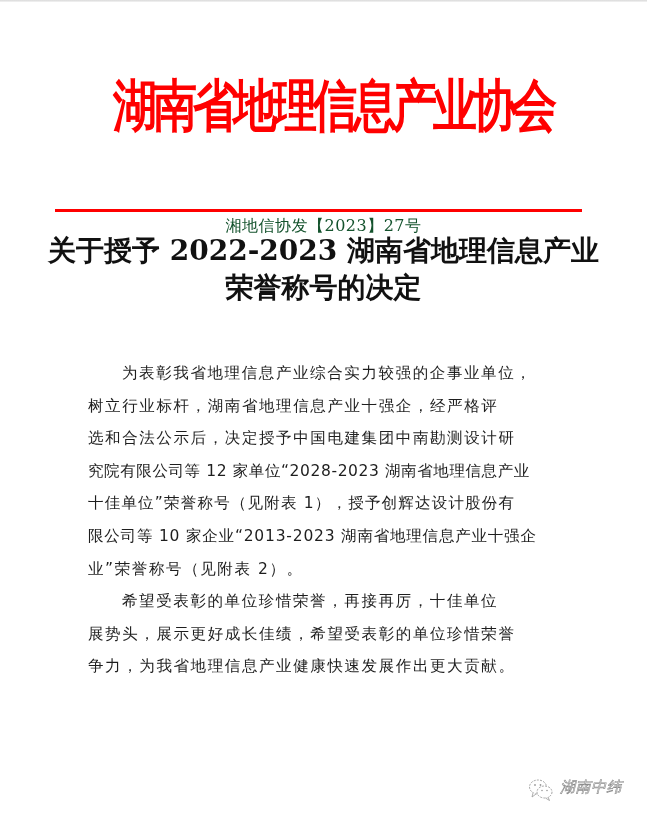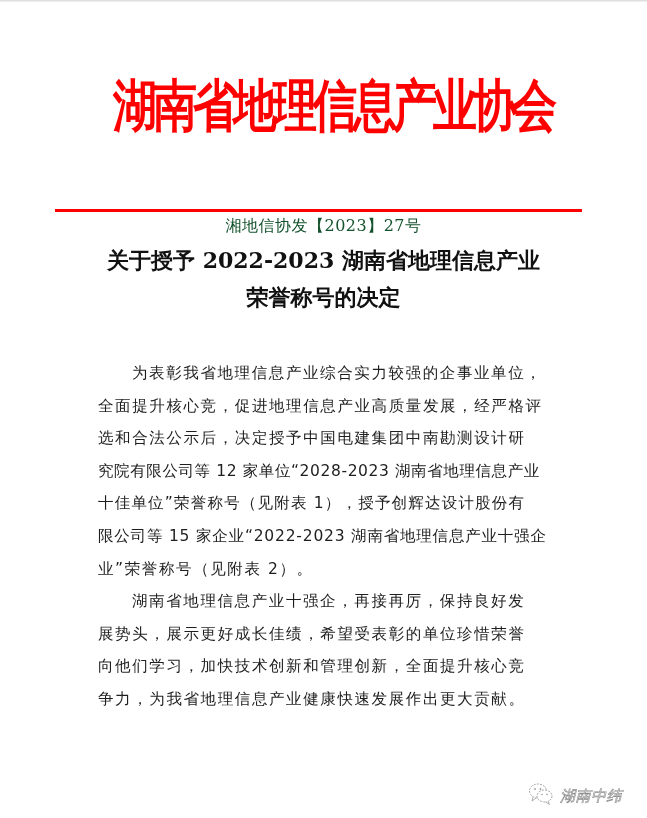--- a/index.html
+++ b/index.html
@@ -74,33 +74,32 @@
     }
     
     .title {
       position: absolute;
       left: 0;
       top: 232px;
       width: 647px;
       text-align: center;
       font-family: "DejaVu Serif", "Liberation Serif", serif;
       font-weight: bold;
-      font-size: 22px;
+      font-size: 28px;
       line-height: 37px;
       color: #111111;
-      margin-top: 10px;
     }
     .title .tline {
       display: block;
       white-space: nowrap;
     }
     
     .body-text {
       position: absolute;
-      left: 98px;
+      left: 88px;
       top: 357px;
       width: 440px;
       font-family: "DejaVu Sans", "Liberation Sans", sans-serif;
       font-size: 15.5px;
       line-height: 32.6px;
       color: #1e1e1e;
       letter-spacing: 1.6px;
     }
     .body-text .bline {
       display: block;
@@ -110,21 +109,21 @@
     .body-text .indent {
       padding-left: 34px;
     }
     
     .watermark {
       position: absolute;
       left: 528px;
       top: 778px;
       height: 28px;
       display: flex;
-      align-items: flex-end;
+      align-items: flex-start;
       gap: 6px;
     }
     .watermark .wm-icon {
       width: 26px;
       height: 24px;
       display: inline-block;
     }
     .watermark .wm-text {
       font-family: "DejaVu Sans", "Liberation Sans", sans-serif;
       font-size: 15px;
@@ -160,31 +159,30 @@
   <div class="red-rule"></div>
 
   <div class="title">
     <span class="tline">关于授予 2022-2023 湖南省地理信息产业</span>
     <span class="tline">荣誉称号的决定</span>
   </div>
 
   <div class="body-text">
     <div>
       <span class="bline indent">为表彰我省地理信息产业综合实力较强的企事业单位，</span>
-      <span class="bline">全面提升核心竞，促进地理信息产业高质量发展，经严格评</span>
+      <span class="bline">树立行业标杆，湖南省地理信息产业十强企，经严格评</span>
       <span class="bline">选和合法公示后，决定授予中国电建集团中南勘测设计研</span>
       <span class="bline" style="letter-spacing:0.6px">究院有限公司等 12 家单位“2028-2023 湖南省地理信息产业</span>
       <span class="bline" style="letter-spacing:1.2px">十佳单位”荣誉称号（见附表 1），授予创辉达设计股份有</span>
-      <span class="bline" style="letter-spacing:0.8px">限公司等 15 家企业“2022-2023 湖南省地理信息产业十强企</span>
+      <span class="bline" style="letter-spacing:0.8px">限公司等 10 家企业“2013-2023 湖南省地理信息产业十强企</span>
       <span class="bline">业”荣誉称号（见附表 2）。</span>
     </div>
     <div>
-      <span class="bline indent">湖南省地理信息产业十强企，再接再厉，保持良好发</span>
+      <span class="bline indent">希望受表彰的单位珍惜荣誉，再接再厉，十佳单位</span>
       <span class="bline">展势头，展示更好成长佳绩，希望受表彰的单位珍惜荣誉</span>
-      <span class="bline">向他们学习，加快技术创新和管理创新，全面提升核心竞</span>
       <span class="bline">争力，为我省地理信息产业健康快速发展作出更大贡献。</span>
     </div>
   </div>
 
   <div class="watermark">
     <span class="wm-icon">
       <svg width="26" height="24" viewBox="0 0 26 24">
         <ellipse cx="10" cy="9" rx="8.5" ry="7" fill="#ffffff" stroke="#9a9a9a" stroke-width="0.9" stroke-dasharray="2 1.2"></ellipse>
         <path d="M5 15 L4 19 L8 16" fill="#ffffff" stroke="#9a9a9a" stroke-width="0.8"></path>
         <ellipse cx="16.5" cy="14" rx="7.5" ry="6" fill="#ffffff" stroke="#9a9a9a" stroke-width="0.9" stroke-dasharray="2 1.2"></ellipse>

